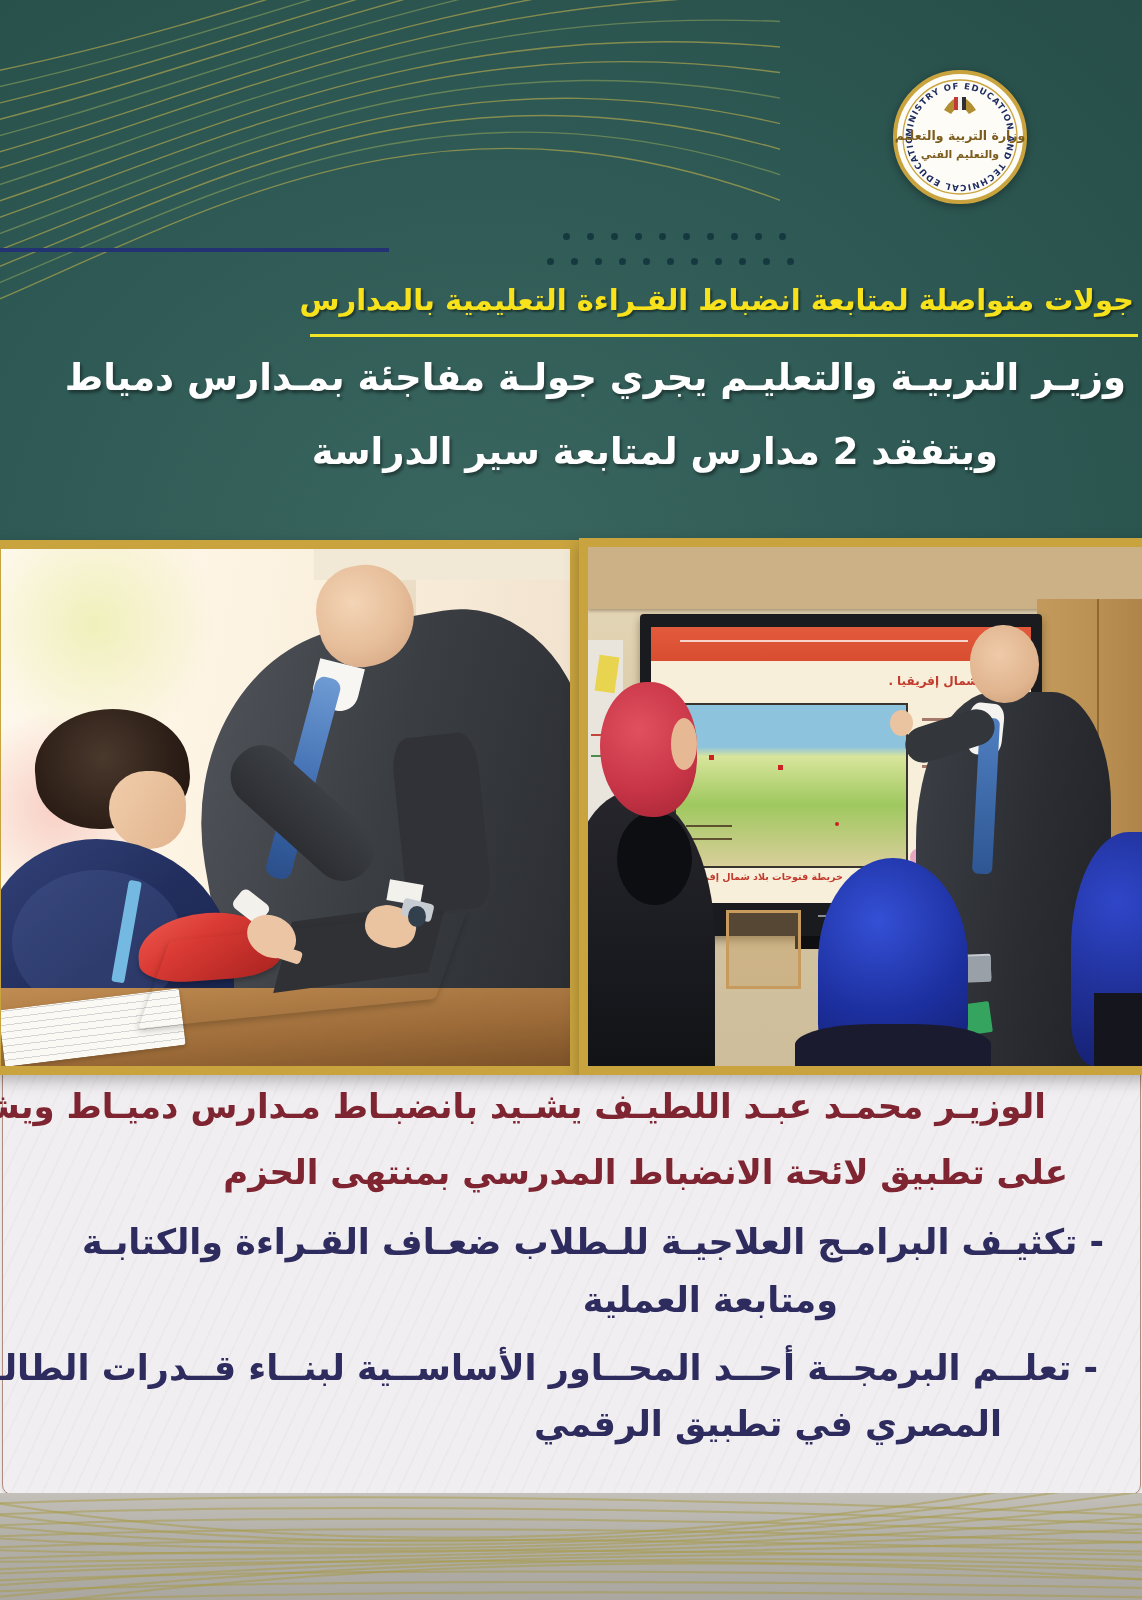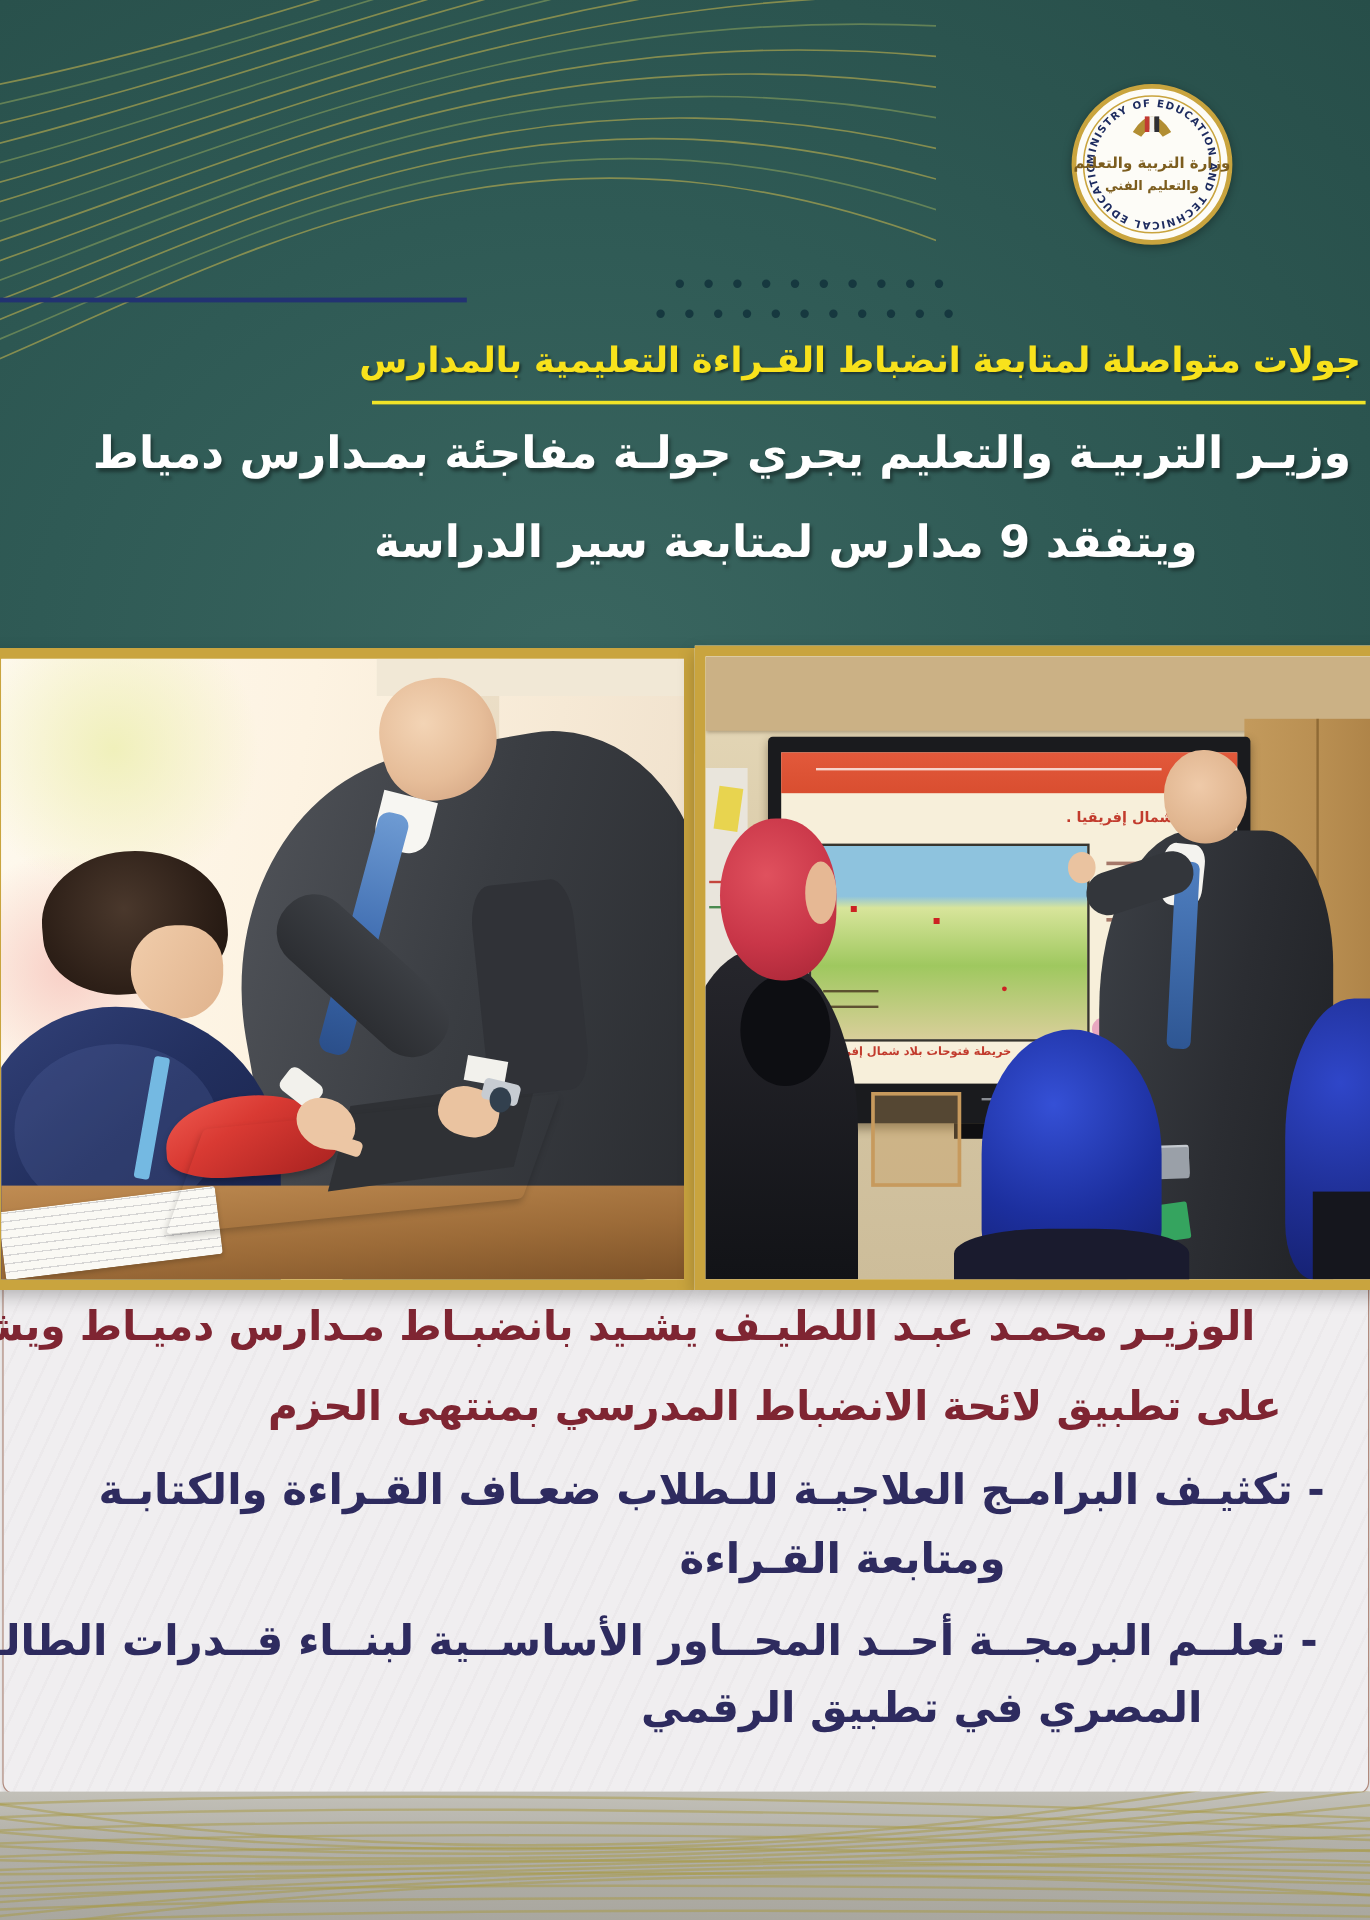--- a/index.html
+++ b/index.html
@@ -94,22 +94,22 @@
         <i></i>
         <i></i>
         <i></i>
         <i></i>
         <i></i>
     </div>
 
     <div class="kicker">جولات متواصلة لمتابعة انضباط القـراءة التعليمية بالمدارس</div>
     <div class="kicker-underline"></div>
 
-    <div class="headline h-l1">وزيـر التربيـة والتعليم يجري جولـة مفاجئة بمـدارس دمياط</div>
-    <div class="headline h-l2">ويتفقد 9 مدارس لمتابعة سير الدراسة</div>
+    <div class="headline h-l1">وزيـر التربيـة والتعليـم يجري جولـة مفاجئة بمـدارس دمياط</div>
+    <div class="headline h-l2">ويتفقد 2 مدارس لمتابعة سير الدراسة</div>
 
     <svg class="logo" viewBox="0 0 138 138">
       <circle cx="69" cy="69" r="65" fill="#fdfcf7" stroke="#c9a43e" stroke-width="4"></circle>
       <circle cx="69" cy="69" r="57" fill="none" stroke="#c9a43e" stroke-width="1.3"></circle>
       <defs>
           <path id="ringPath" d="M 21,69 A 48,48 0 1 1 117,69 A 48,48 0 1 1 21,69"></path>
         </defs>
       <text font-size="8.6" font-weight="bold" fill="#1d2b5f" letter-spacing="1.1" font-family="DejaVu Sans, sans-serif">
         <textPath href="#ringPath">MINISTRY OF EDUCATION AND TECHNICAL EDUCATION</textPath>
       </text>
@@ -124,21 +124,21 @@
     </svg>
   </div>
 
   <div class="card">
     <div class="card-texture"></div>
   </div>
 
   <div class="para maroon" style="top:1086px;right:96px;">الوزيـر محمـد عبـد اللطيـف يشـيد بانضبـاط مـدارس دميـاط ويشـدد</div>
   <div class="para navy" style="top:1222px;right:38px;">- تكثيـف البرامـج العلاجيـة للـطلاب ضعـاف القـراءة والكتابـة</div>
   <div class="para maroon" style="top:1152px;right:74px;">على تطبيق لائحة الانضباط المدرسي بمنتهى الحزم</div>
-  <div class="para navy" style="top:1280px;right:304px;">ومتابعة القـراءة</div>
+  <div class="para navy" style="top:1280px;right:304px;">ومتابعة العملية</div>
   <div class="para navy" style="top:1348px;right:44px;">- تعلــم البرمجــة أحــد المحــاور الأساســية لبنــاء قــدرات الطالــب</div>
   <div class="para navy" style="top:1404px;right:140px;">المصري في تطبيق الرقمي</div>
 
   <div class="frame frame-left">
     <div class="scene">
       <i class="sh" style="inset:0;background:linear-gradient(100deg,#fef9ee 0%,#fdf3e2 40%,#f6e9d5 72%,#eedfca 100%);"></i>
       <i class="sh" style="left:-6%;top:-8%;width:45%;height:45%;background:radial-gradient(circle,#f0f0bb 0%,rgba(240,240,187,0) 70%);"></i>
       <i class="sh" style="left:-8%;top:30%;width:35%;height:40%;background:radial-gradient(circle,#f8cfc6 0%,rgba(248,207,198,0) 68%);"></i>
       <i class="sh" style="left:64%;top:0;width:9%;height:42%;background:linear-gradient(#ecdfc8,#e2d2b5);opacity:.95;"></i>
       <i class="sh" style="left:55%;top:0;width:45%;height:6%;background:#f1e8d6;"></i>

